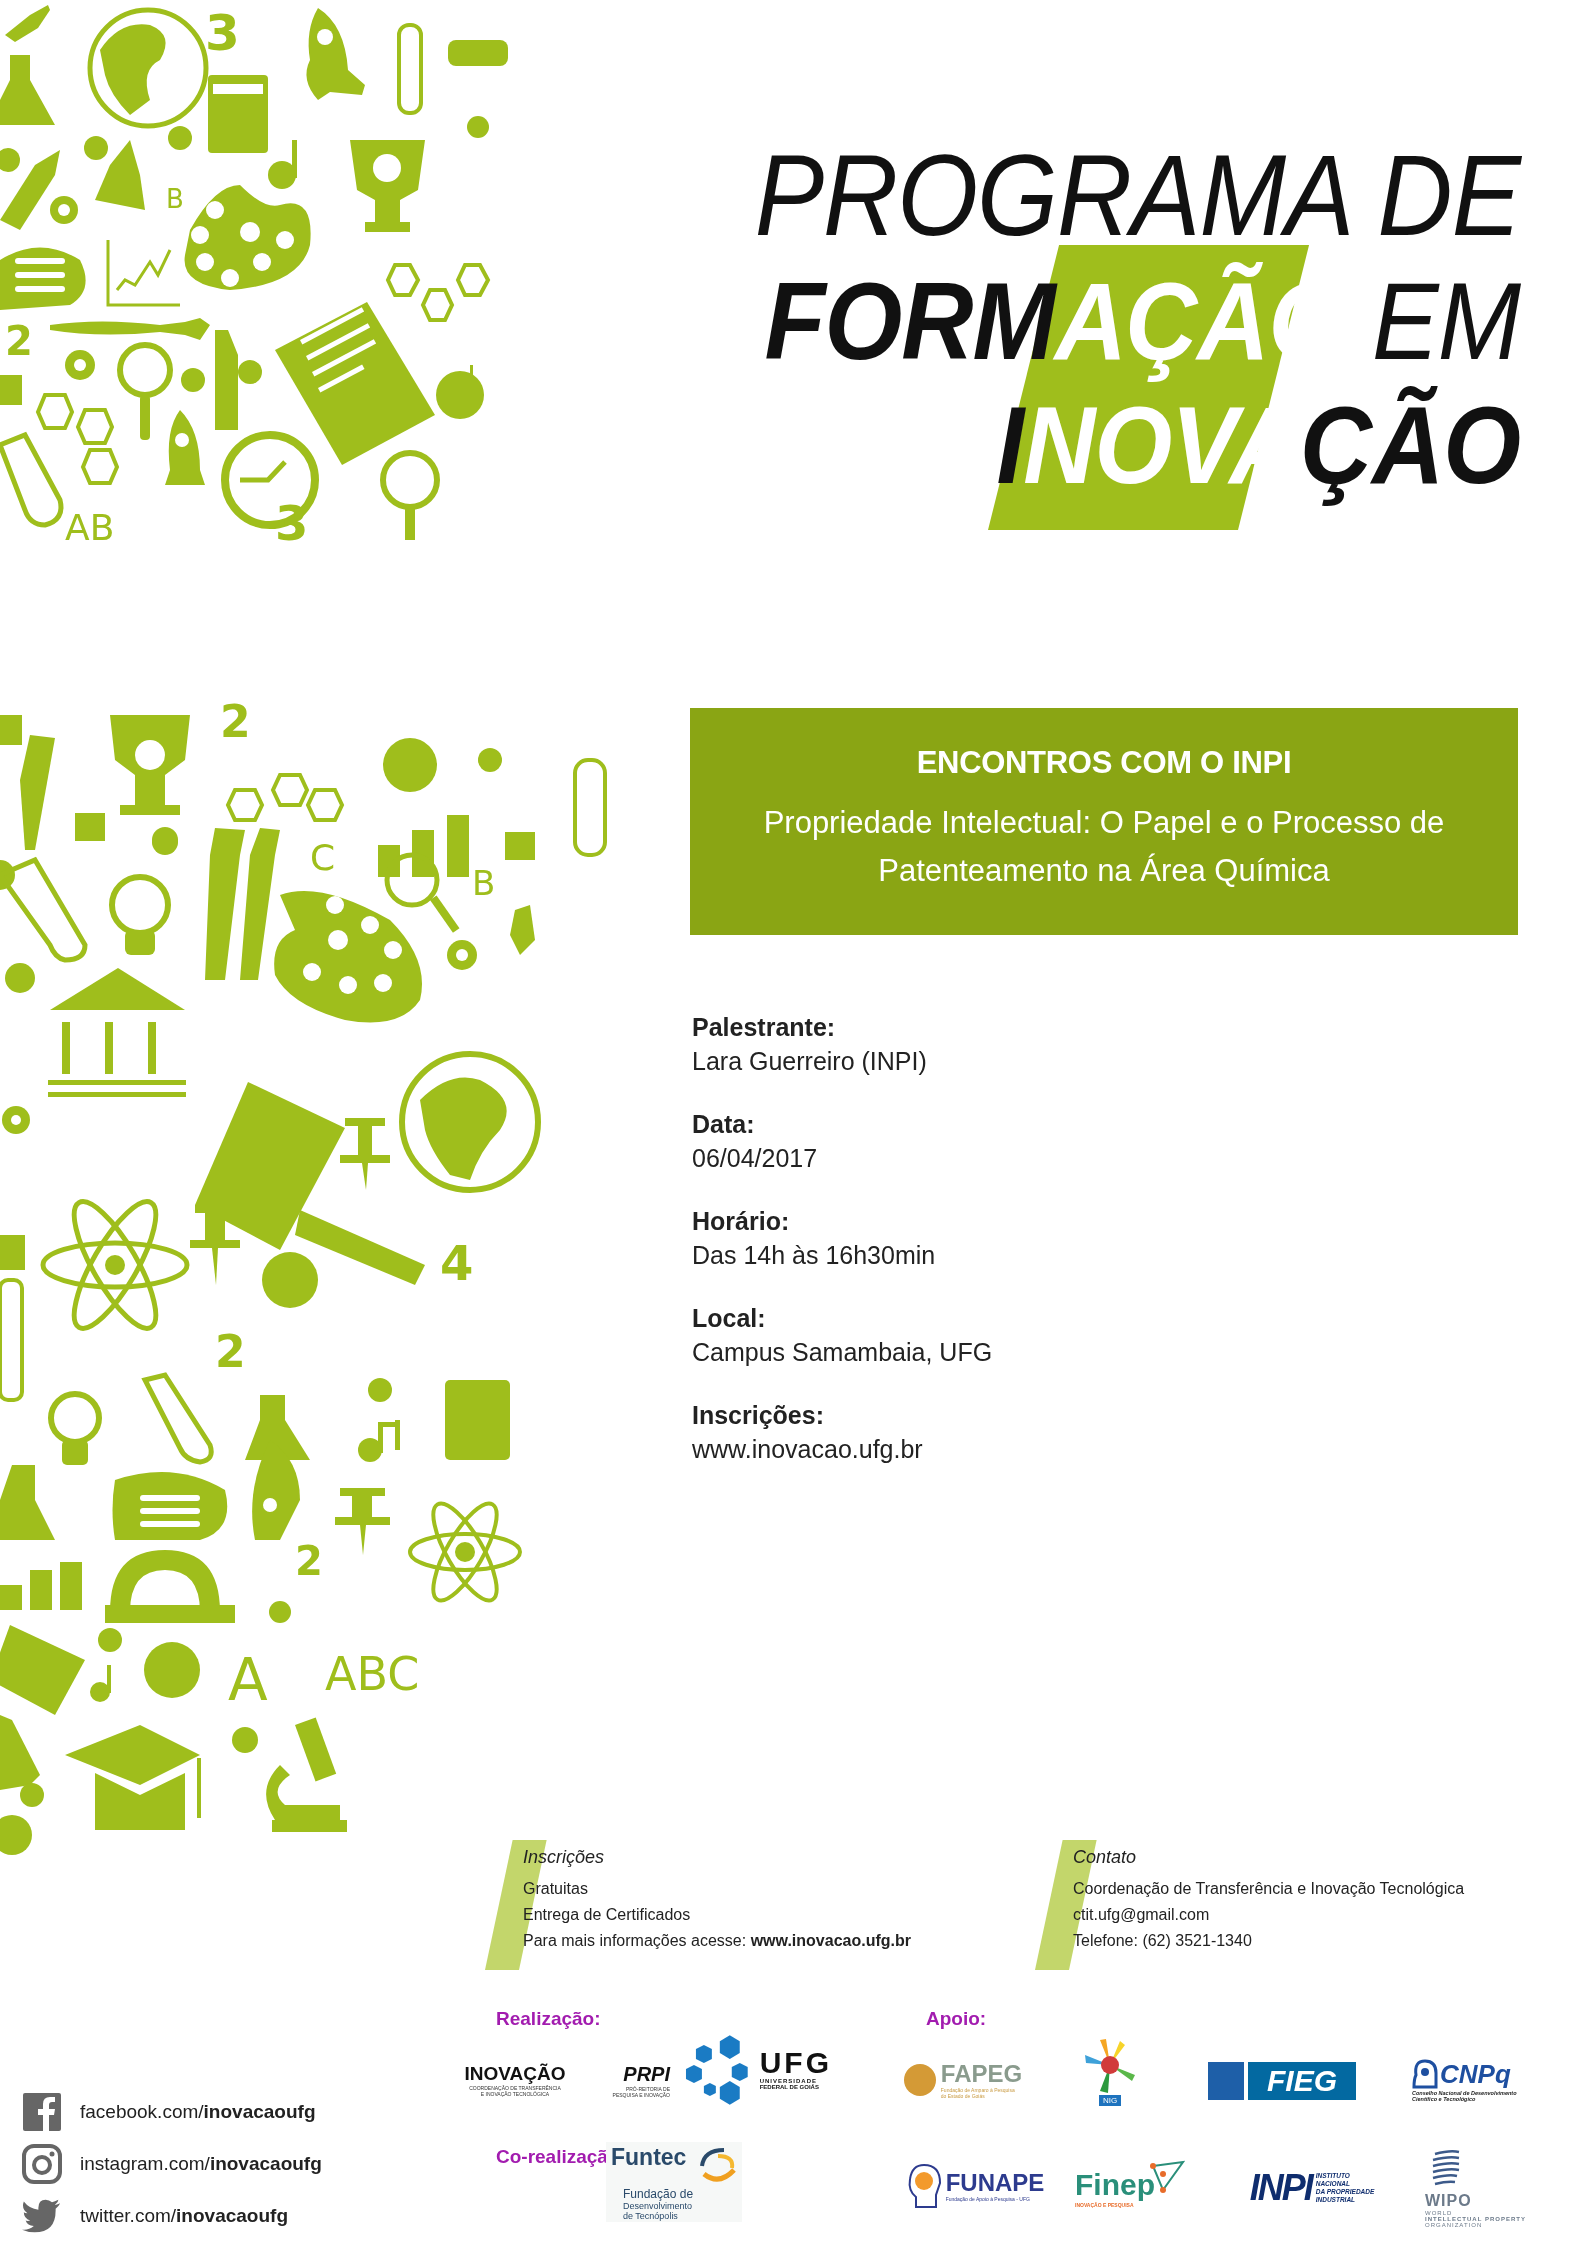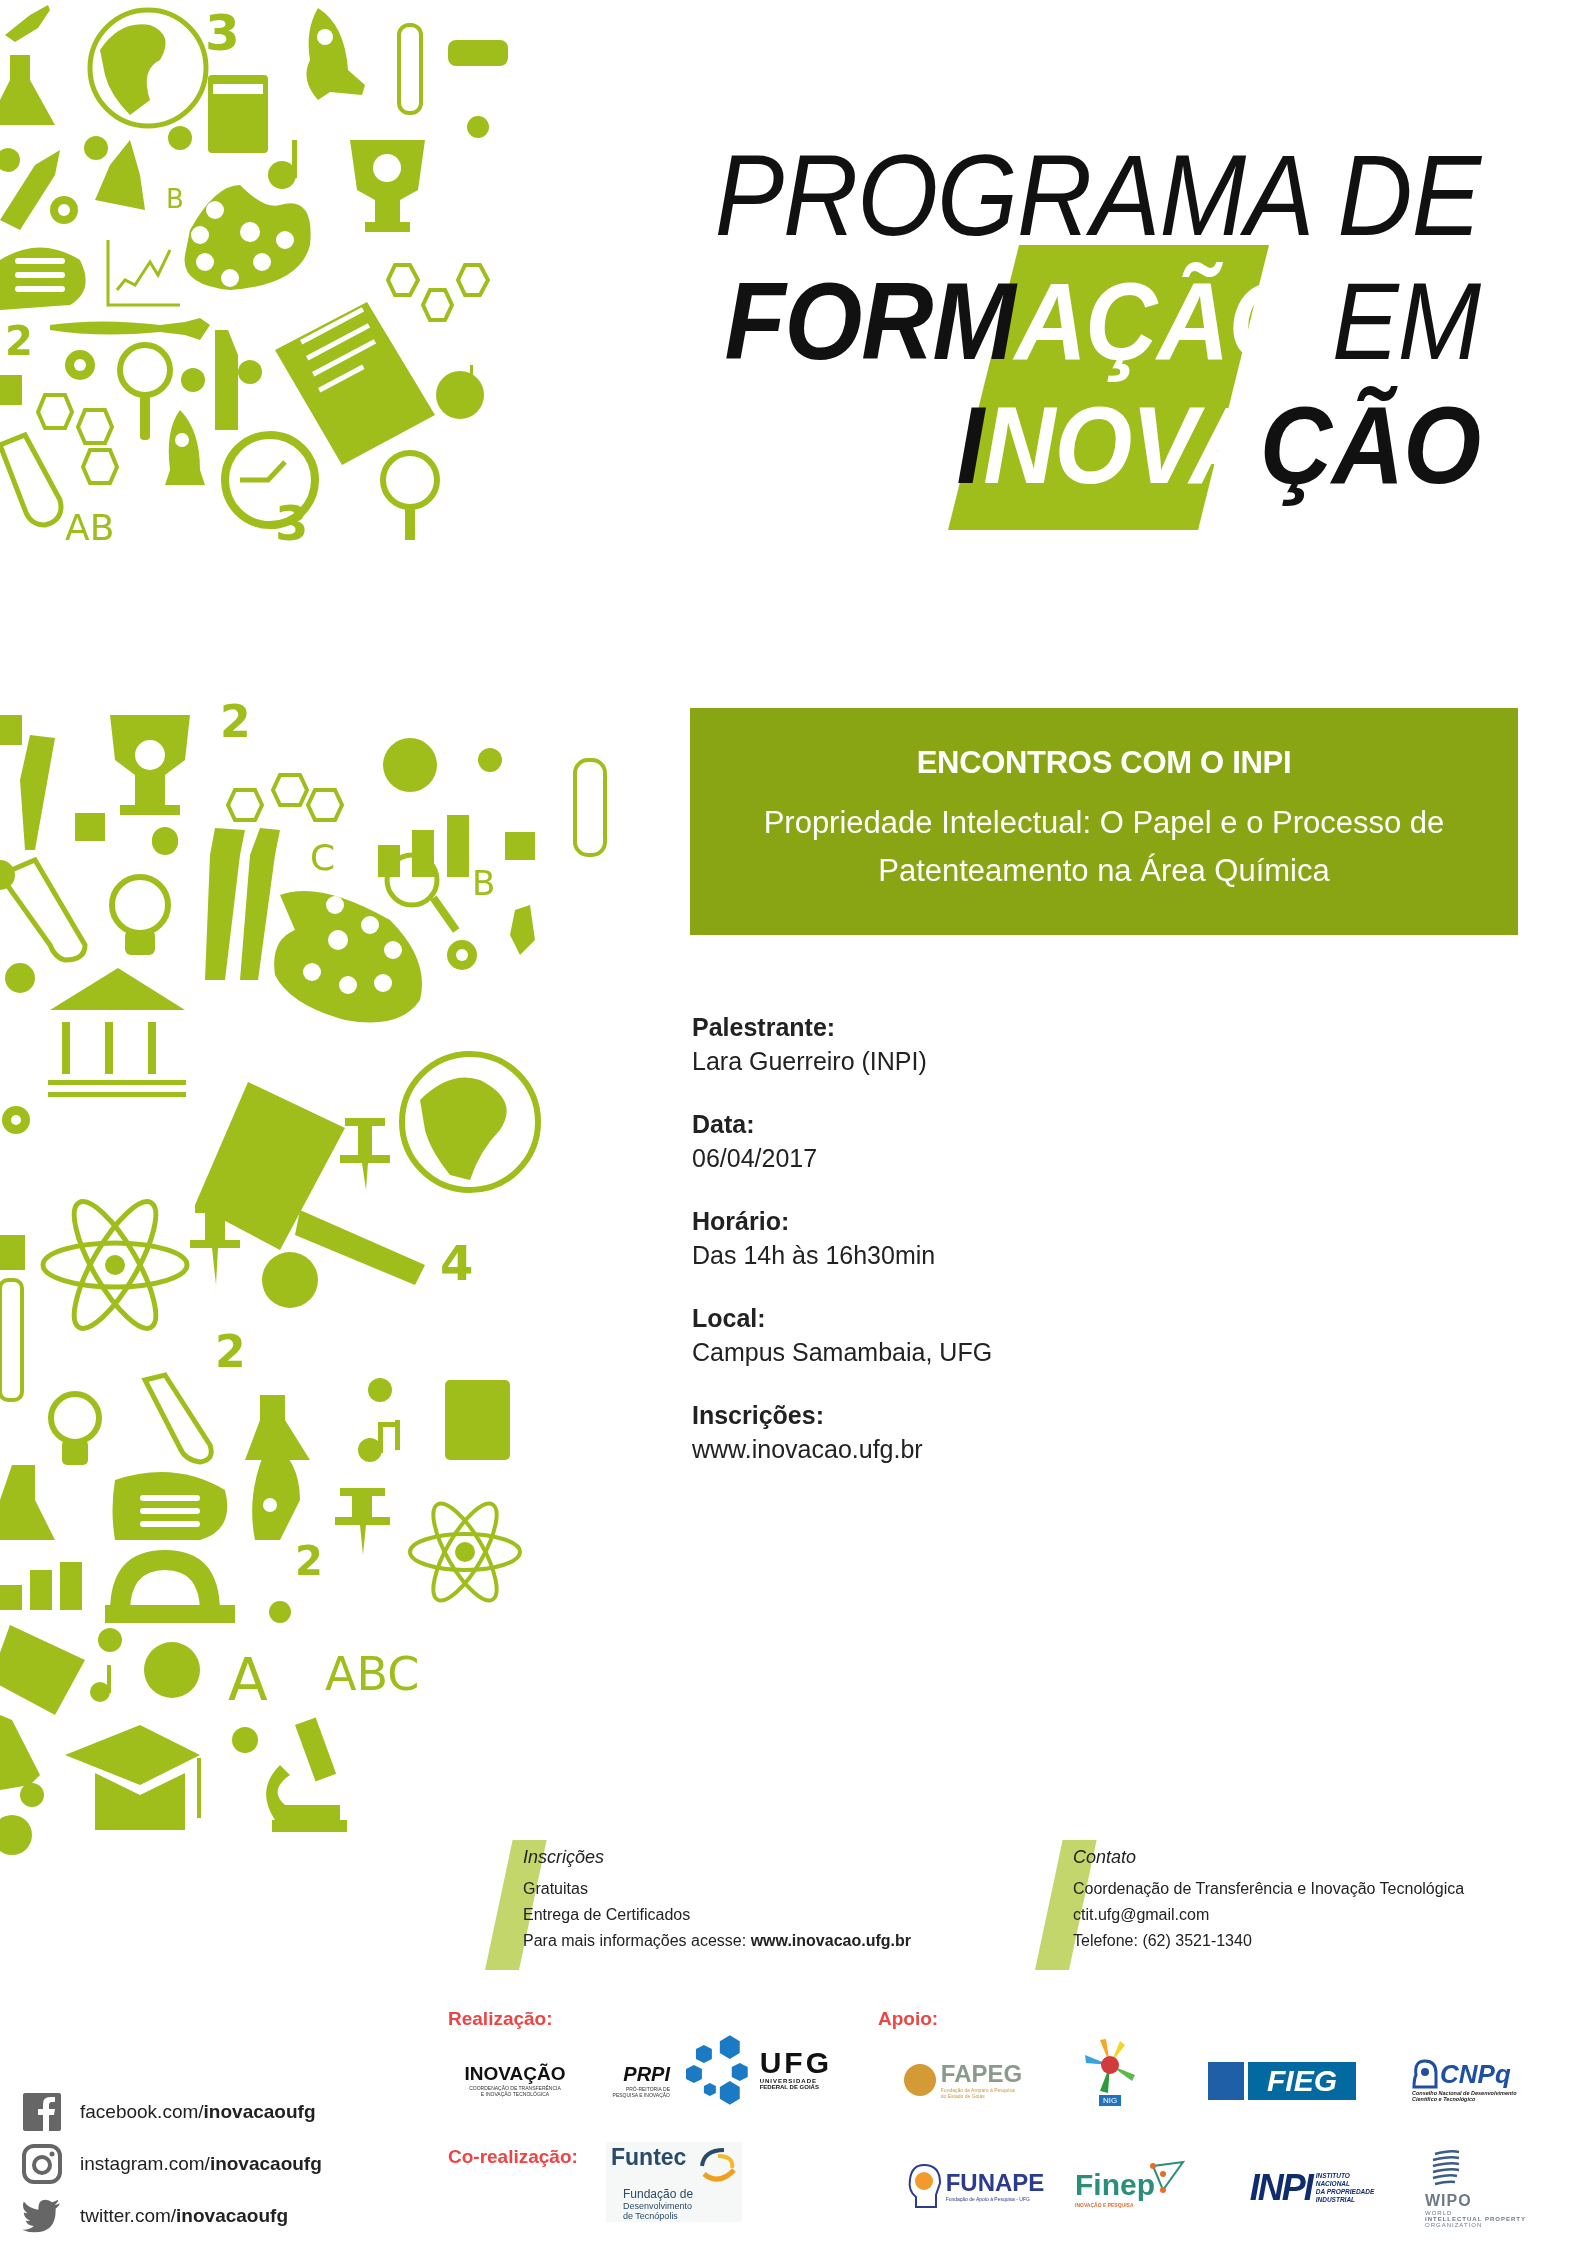--- a/index.html
+++ b/index.html
@@ -4,21 +4,21 @@
 <style>
   * { box-sizing: border-box; margin: 0; padding: 0; }
   html, body { width: 1588px; height: 2246px; background: #ffffff; overflow: hidden; }
   body { position: relative; font-family: "Liberation Sans", sans-serif; color: #222; }
 
   
   #collage { position: absolute; left: 0; top: 0; width: 660px; height: 2080px; }
   #collage svg { width: 100%; height: 100%; display: block; }
 
   
-  #title-block { position: absolute; left: 690px; top: 130px; width: 820px; height: 400px; }
+  #title-block { position: absolute; left: 730px; top: 130px; width: 820px; height: 400px; }
   .title-green { position: absolute; left: 258px; top: 115px; width: 250px; height: 285px;
     background: #9fbe1c; transform: skewX(-14deg); transform-origin: bottom left; }
   .title-line { position: absolute; font-family: "Liberation Sans", sans-serif; font-style: italic;
     color: #111; white-space: nowrap; letter-spacing: -1px; }
   .tl1 { top: 0; right: 30px; font-size: 104px; font-weight: 400; transform: scaleY(1.1); transform-origin: top; }
   .tl2 { top: 128px; right: 30px; font-size: 100px; transform: scaleY(1.1); transform-origin: top; }
   .tl3 { top: 252px; right: 30px; font-size: 100px; transform: scaleY(1.1); transform-origin: top; }
   .b { font-weight: 700; }
   .w { color: #ffffff; }
 
@@ -37,21 +37,21 @@
   
   .info-box { position: absolute; top: 1840px; height: 130px; }
   .info-slash { position: absolute; left: 0; top: 0; width: 34px; height: 130px;
     background: #c3d66b; transform: skewX(-12deg); transform-origin: bottom left; }
   .info-text { position: absolute; left: 38px; top: 4px; font-size: 16px; color: #222; line-height: 26px; white-space: nowrap; }
   .info-head { font-style: italic; font-size: 18px; margin-bottom: 6px; }
   #info-inscricoes { left: 485px; width: 540px; }
   #info-contato { left: 1035px; width: 550px; }
 
   
-  .sp-label { position: absolute; font-size: 19px; font-weight: 700; color: #ef4444; }
+  .sp-label { position: absolute; font-size: 19px; font-weight: 700; color: #a21caf; margin-left: 48px; }
   .logo { position: absolute; display: flex; align-items: center; justify-content: center; }
 
   
   #social { position: absolute; left: 22px; top: 2086px; }
   .soc-row { display: flex; align-items: center; height: 52px; }
   .soc-icon { width: 40px; height: 40px; margin-right: 18px; display: flex; align-items: center; justify-content: center; }
   .soc-text { font-size: 19px; color: #222; }
   .soc-text b { font-weight: 700; }
 </style>
 </head>

